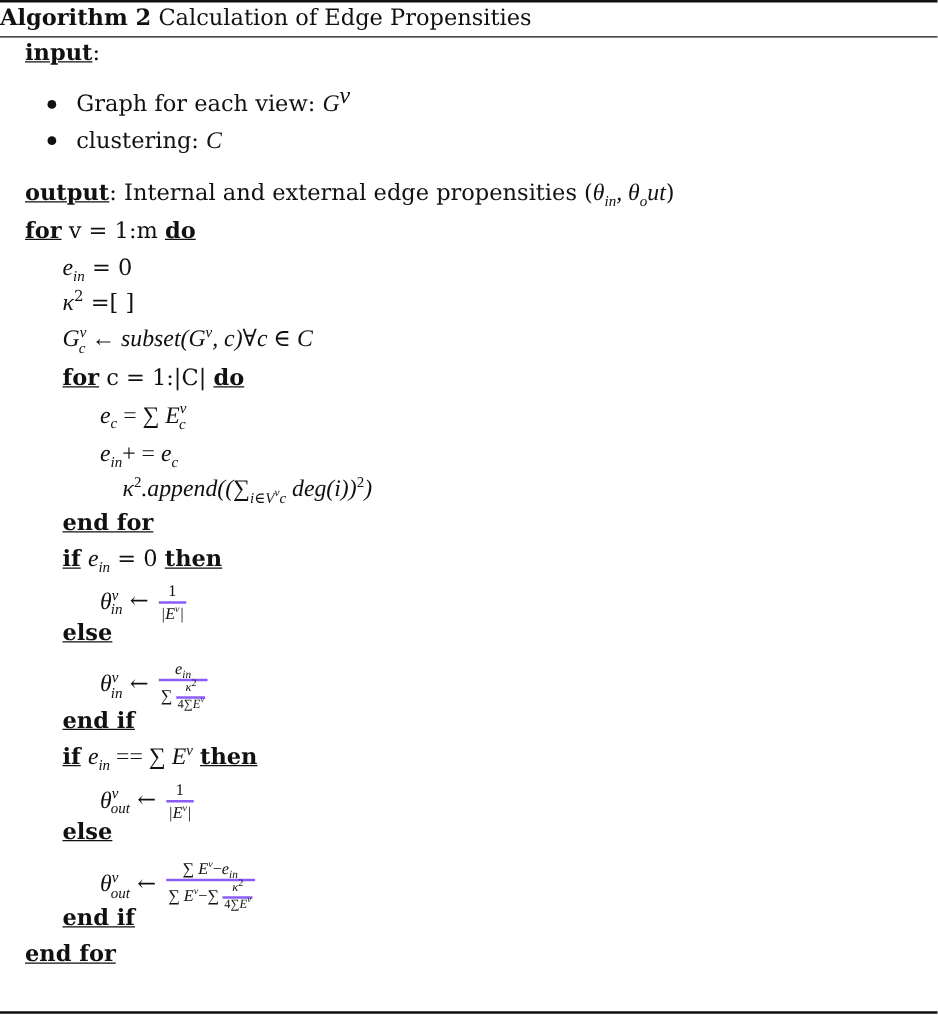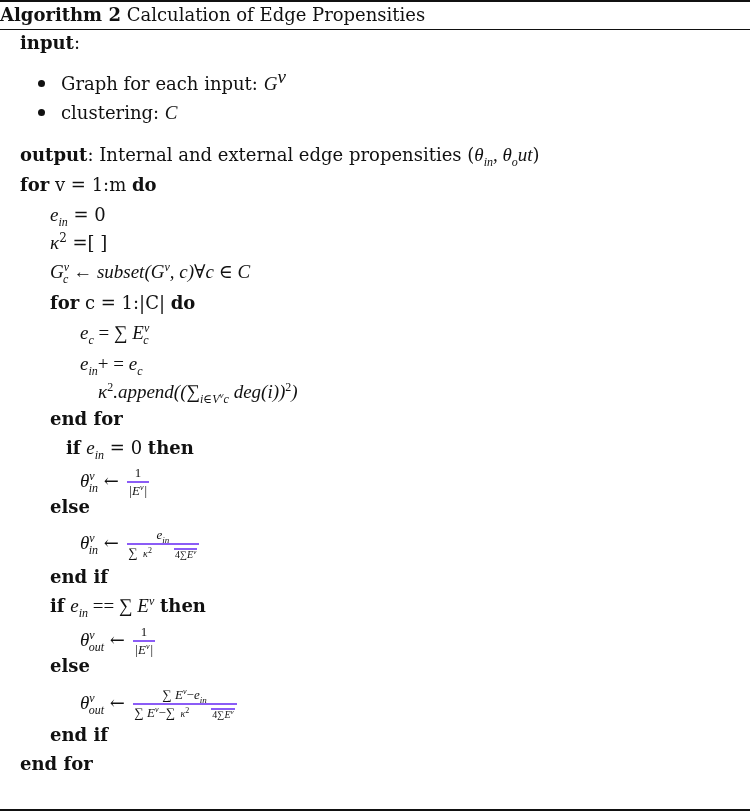--- a/index.html
+++ b/index.html
@@ -5,50 +5,50 @@
     html, body { margin: 0; padding: 0; background: #ffffff; }
     body { width: 750px; height: 812px; position: relative; overflow: hidden;
       font-family: "DejaVu Serif", "Liberation Serif", serif; color: #111; }
     .algo { position: absolute; left: 0; top: 0; width: 750px; height: 668px; }
     .rule-top { position: absolute; left: 0; top: 0; width: 750px; height: 2px; background: #111; }
     .rule-mid { position: absolute; left: 0; top: 29px; width: 750px; height: 1px; background: #111; }
     .rule-bot { position: absolute; left: 0; top: 809px; width: 750px; height: 2px; background: #111; }
     .caption { position: absolute; left: 0; top: 4px; font-size: 18px; white-space: nowrap; }
     .caption b { font-weight: bold; }
     .line { position: absolute; font-size: 18px; white-space: nowrap; line-height: 22px; }
-    .kw { font-weight: bold; }
+    .kw { font-weight: bold; text-decoration: underline; }
     .m { font-style: italic; font-family: "Liberation Serif", "DejaVu Serif", serif; font-size: 19px; }
     .up { font-style: normal; }
     sub, sup { font-size: 12px; line-height: 0; }
     .bullet { position: absolute; width: 7px; height: 7px; border-radius: 50%; background: #111; }
     .frac { display: inline-flex; flex-direction: column; align-items: center; vertical-align: middle;
       font-style: italic; font-family: "Liberation Serif", serif; font-size: 13px; line-height: 14px; margin: 0 2px; }
     .frac .num { padding: 0 2px 1px; }
     .frac .den { border-top: 2px solid #8b5cf6; padding: 1px 2px 0; }
-    .frac .inner { display: inline-flex; flex-direction: row; align-items: center; vertical-align: middle;
+    .frac .inner { display: inline-flex; flex-direction: column; align-items: center; vertical-align: middle;
       font-size: 10px; line-height: 10px; }
-    .frac .inner .den { padding: 0 1px; margin-left: 20px; }
+    .frac .inner .den { padding: 0 1px; }
   </style>
 </head>
 <body>
 
 <div class="algo">
   <div class="rule-top"></div>
   <div class="caption">
     <b>Algorithm 2</b>
     <span>Calculation of Edge Propensities</span>
   </div>
   <div class="rule-mid"></div>
 
   <div class="line" style="left:20px; top:32px;">
     <span class="kw">input</span>:
   </div>
   <div class="bullet" style="left:38px; top:80px;"></div>
   <div class="line" style="left:61px; top:73px;">
-    <span>Graph for each input: </span><span class="m">G</span><sup class="m">v</sup>
+    <span>Graph for each view: </span><span class="m">G</span><sup class="m">v</sup>
   </div>
   <div class="bullet" style="left:38px; top:109px;"></div>
   <div class="line" style="left:61px; top:102px;">
     <span>clustering: </span><span class="m">C</span>
   </div>
 
   <div class="line" style="left:20px; top:144px;">
     <span class="kw">output</span>: <span>Internal and external edge propensities (<span class="m">θ<sub>in</sub>, θ<sub>o</sub>ut</span>)</span>
   </div>
 
@@ -79,21 +79,21 @@
   <div class="line" style="left:80px; top:353px;">
     <span class="m">e<sub>in</sub><span class="up">+ =</span> e<sub>c</sub></span>
   </div>
   <div class="line" style="left:80px; top:381px;margin-left:18px;">
     <span class="m">κ<sup class="up">2</sup>.append((<span class="up">∑</span><sub>i∈V<sup style="font-size:9px">v</sup>c</sub> deg(i))<sup class="up">2</sup>)</span>
   </div>
   <div class="line" style="left:50px; top:408px;">
     <span class="kw">end for</span>
   </div>
 
-  <div class="line" style="left:66px; top:437px;">
+  <div class="line" style="left:50px; top:437px;">
     <span class="kw">if</span>
     <span class="m">e<sub>in</sub></span> <span>= 0</span>
     <span class="kw">then</span>
   </div>
   <div class="line" style="left:80px; top:466px;">
     <span class="m">θ<sup>v</sup><sub style="margin-left:-6px">in</sub></span> ←
     <span class="frac">
         <span class="num up">1</span>
         <span class="den">|E<sup style="font-size:8px">v</sup>|</span>
       </span>

